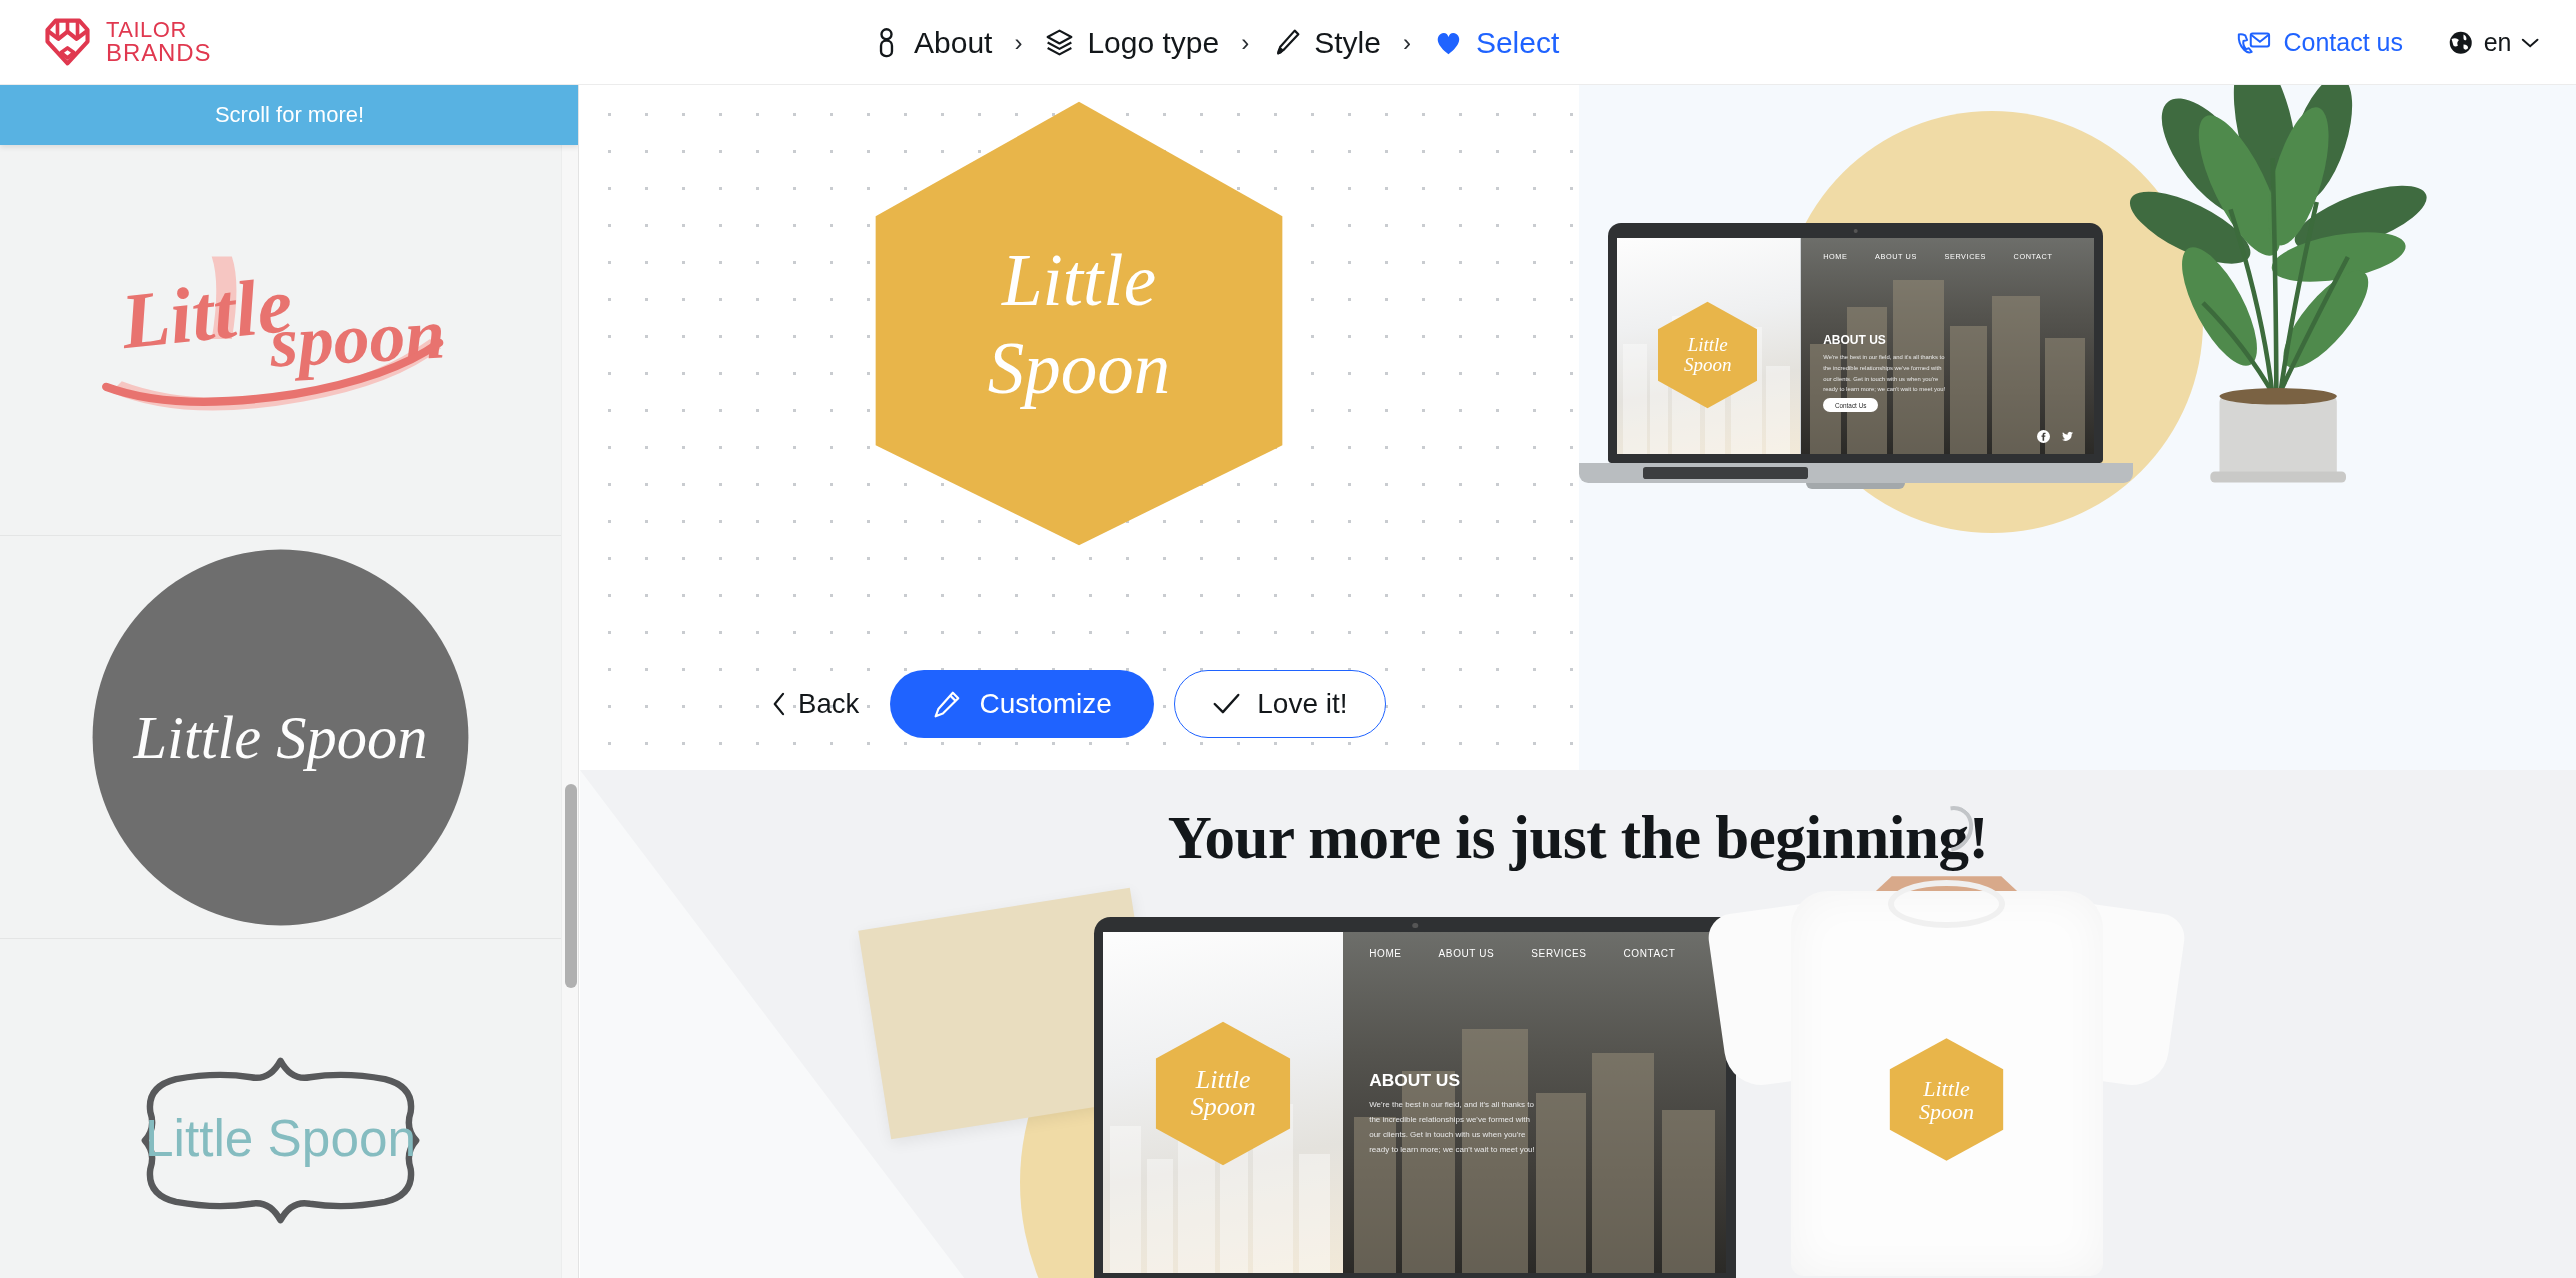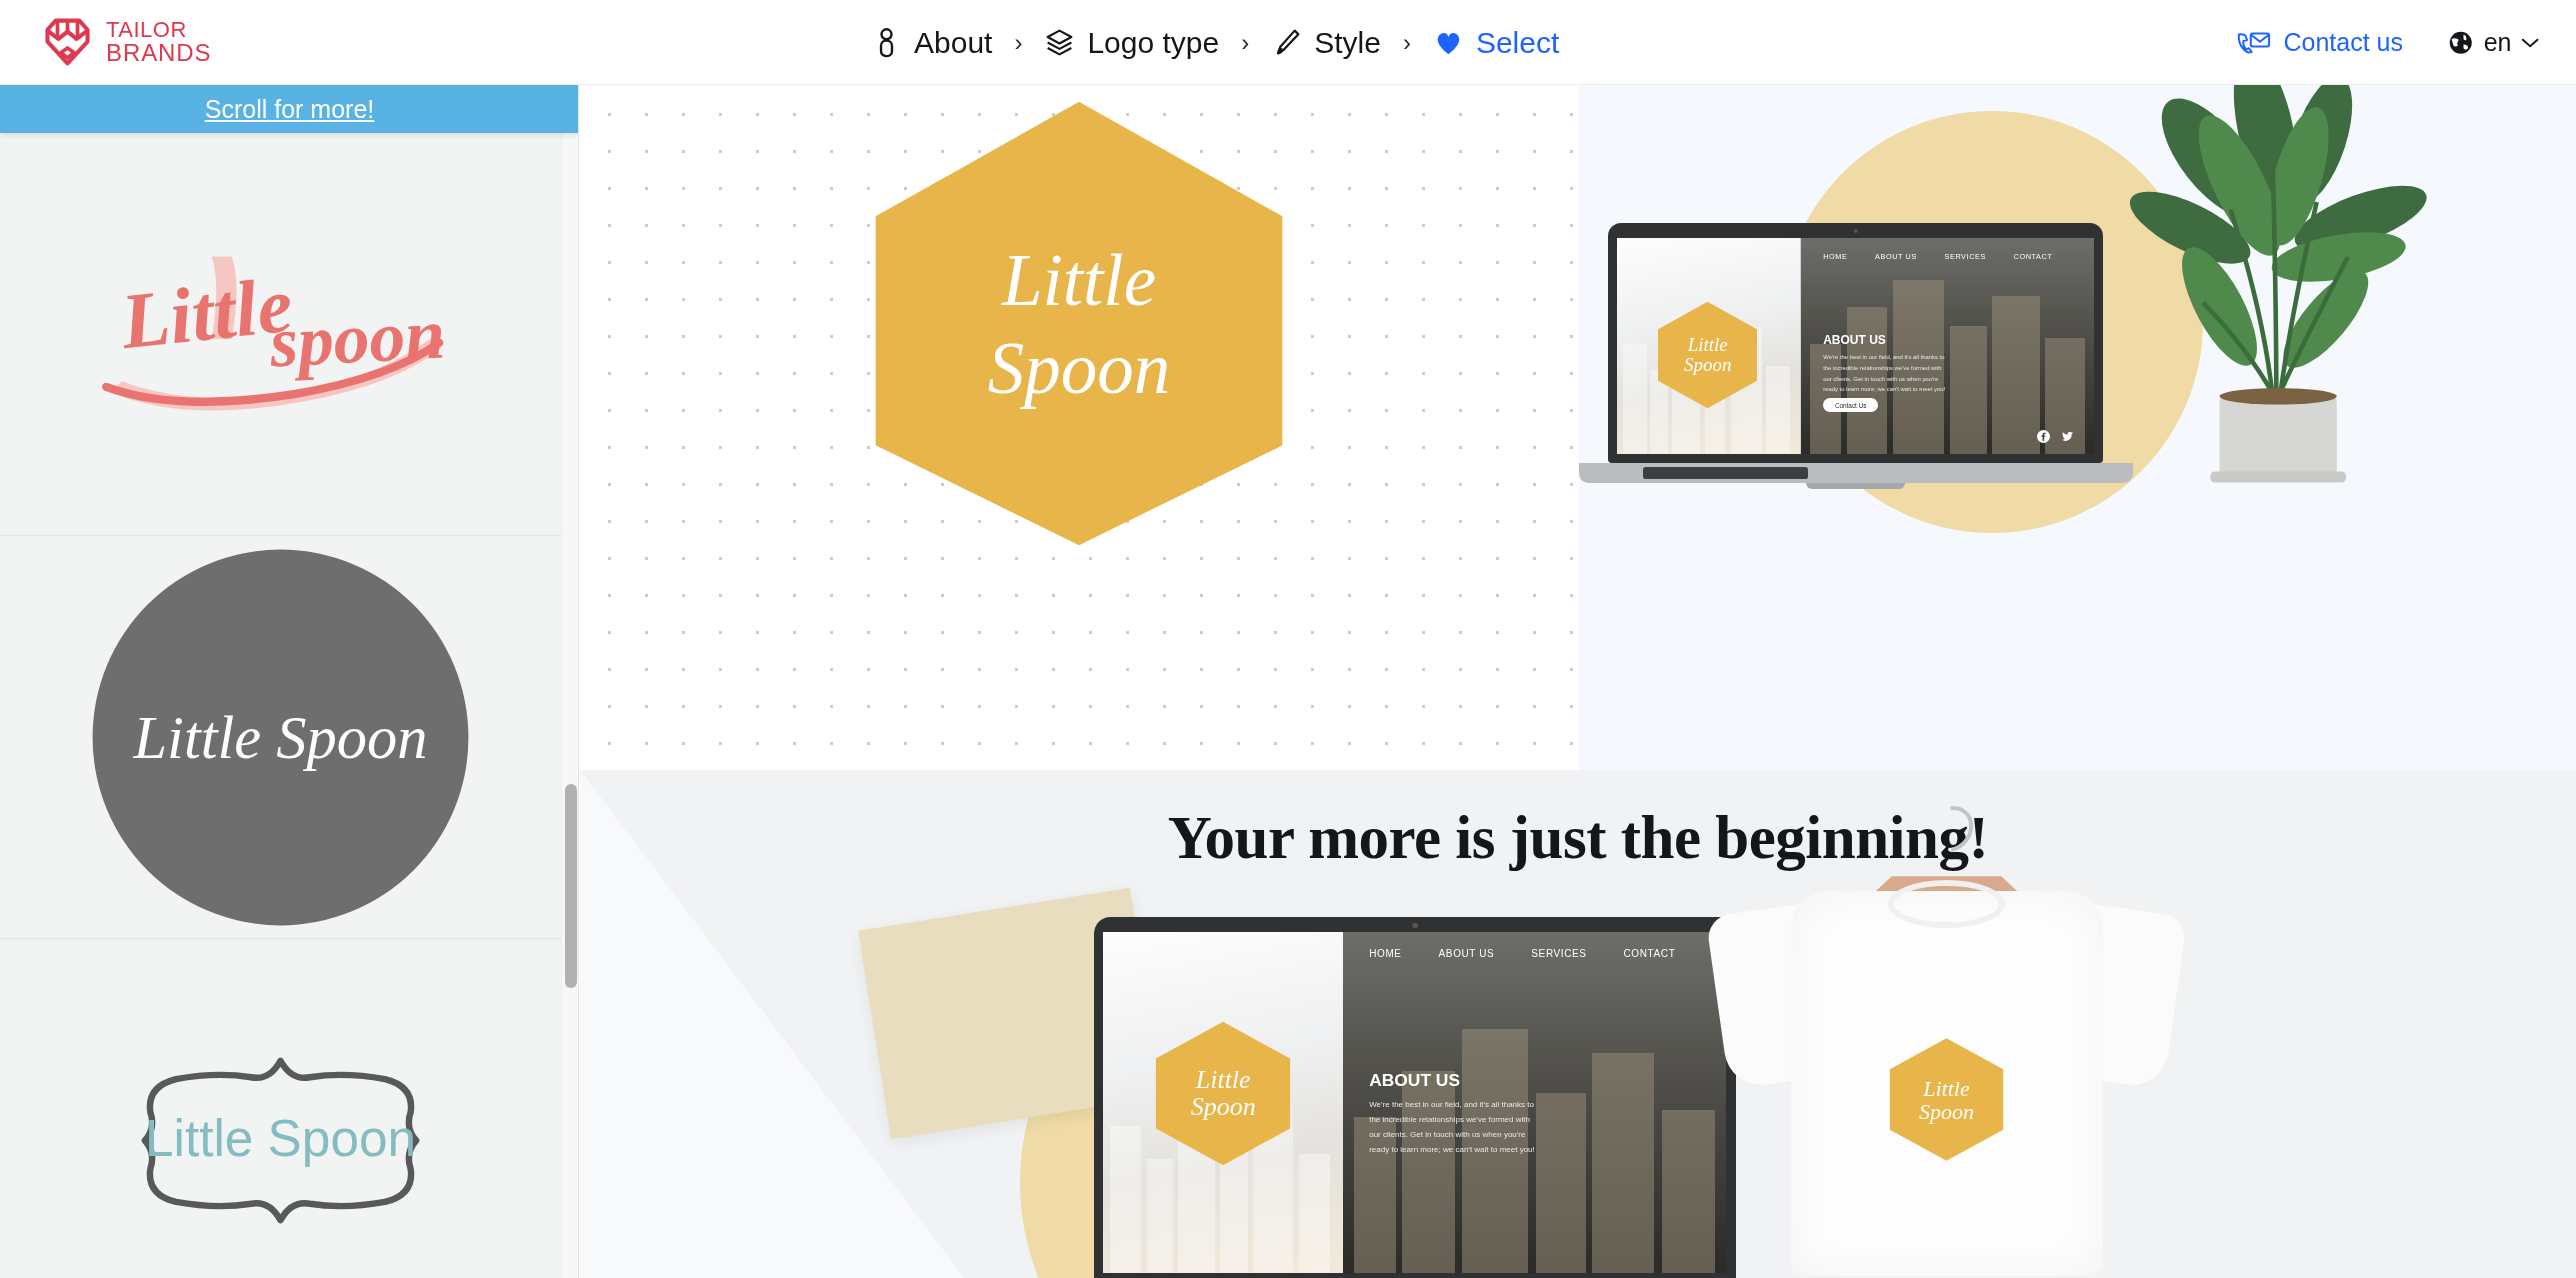--- a/index.html
+++ b/index.html
@@ -44,24 +44,24 @@
   .lang { display: flex; align-items: center; gap: 9.2px; cursor: pointer; }
   .lang-label { font-size: 25px; color: #13171a; text-align: center; }
   .chev-d { width: 18.3px; height: 11px; }
 
   
   .sidebar {
     position: absolute; top: 85px; left: 0; width: 579px; height: 1194px;
     background: #f2f3f3; border-right: 0.9px solid #e3e3e3; overflow: hidden;
   }
   .scroll-banner {
-    position: absolute; top: 0; left: 0; width: 579px; height: 48px;
-    background: #58b2e2; color: #ffffff; font-size: 25px;
+    position: absolute; top: 0; left: 0; width: 579px; height: 60px;
+    background: #58b2e2; color: #ffffff; font-size: 22px;
     display: flex; align-items: center; justify-content: center;
-    box-shadow: 0 2.8px 5.5px rgba(0,0,0,0.10); z-index: 5; text-decoration: underline;
+    box-shadow: 0 2.8px 5.5px rgba(0,0,0,0.10); z-index: 5;
   }
   .thumb-list { position: absolute; top: 48px; left: 0; width: 561px; }
   .thumb {
     position: relative; width: 561px; height: 403px;
     display: flex; align-items: center; justify-content: center;
     border-bottom: 0.9px solid #e4e5e5; cursor: pointer;
   }
   .sb-scroll-track {
     position: absolute; left: 561px; top: 48px; width: 18.3px; height: 1146px;
     background: #f7f7f7; border-left: 0.9px solid #eceded;
@@ -315,20 +315,43 @@
     <div class="hexwrap">
       <svg width="422" height="458" viewBox="0 0 460 500">
         <polygon points="230,8 452,133 452,383 230,492 8,383 8,133" fill="#e8b54a"></polygon>
       </svg>
       <div class="hex-txt">
         <div style="font-size:73px">Little</div>
         <div style="font-size:73px;margin-top:11px">Spoon</div>
       </div>
     </div>
 
+    <div class="actions">
+      <div class="back-btn">
+        <svg width="14.7" height="24" viewBox="0 0 16 26">
+          <path d="M12 2 L3 13 L12 24" fill="none" stroke="#13171a" stroke-width="2.4" stroke-linecap="round" stroke-linejoin="round"></path>
+        </svg>
+        <span>Back</span>
+      </div>
+
+      <div class="customize-btn">
+        <svg width="29" height="29" viewBox="0 0 32 32">
+          <path d="M23 3 L29 9 L12 26 L4 29 L7 21 Z" fill="none" stroke="#ffffff" stroke-width="2.4" stroke-linejoin="round"></path>
+          <path d="M20 6 L26 12" fill="none" stroke="#ffffff" stroke-width="2.4"></path>
+        </svg>
+        <span>Customize</span>
+      </div>
+
+      <div class="love-btn">
+        <svg width="29" height="24" viewBox="0 0 32 26">
+          <path d="M3 13 L12 22 L29 3" fill="none" stroke="#13171a" stroke-width="2.6" stroke-linecap="round" stroke-linejoin="round"></path>
+        </svg>
+        <span>Love it!</span>
+      </div>
+    </div>
   </div>
 
   <div class="preview-right">
 
     <div class="blob-tan" style="left:202px; top:26px; width:422px; height:422px;"></div>
 
     <div class="laptop" style="left:0px; top:138px; width:587px; height:293px;">
 
       <div class="lid" style="left:29px; top:0px; width:495px; height:240px;">
         <div class="cam" style="left:50%; top:5.5px; width:4.6px; height:4.6px; transform:translateX(-50%);"></div>

